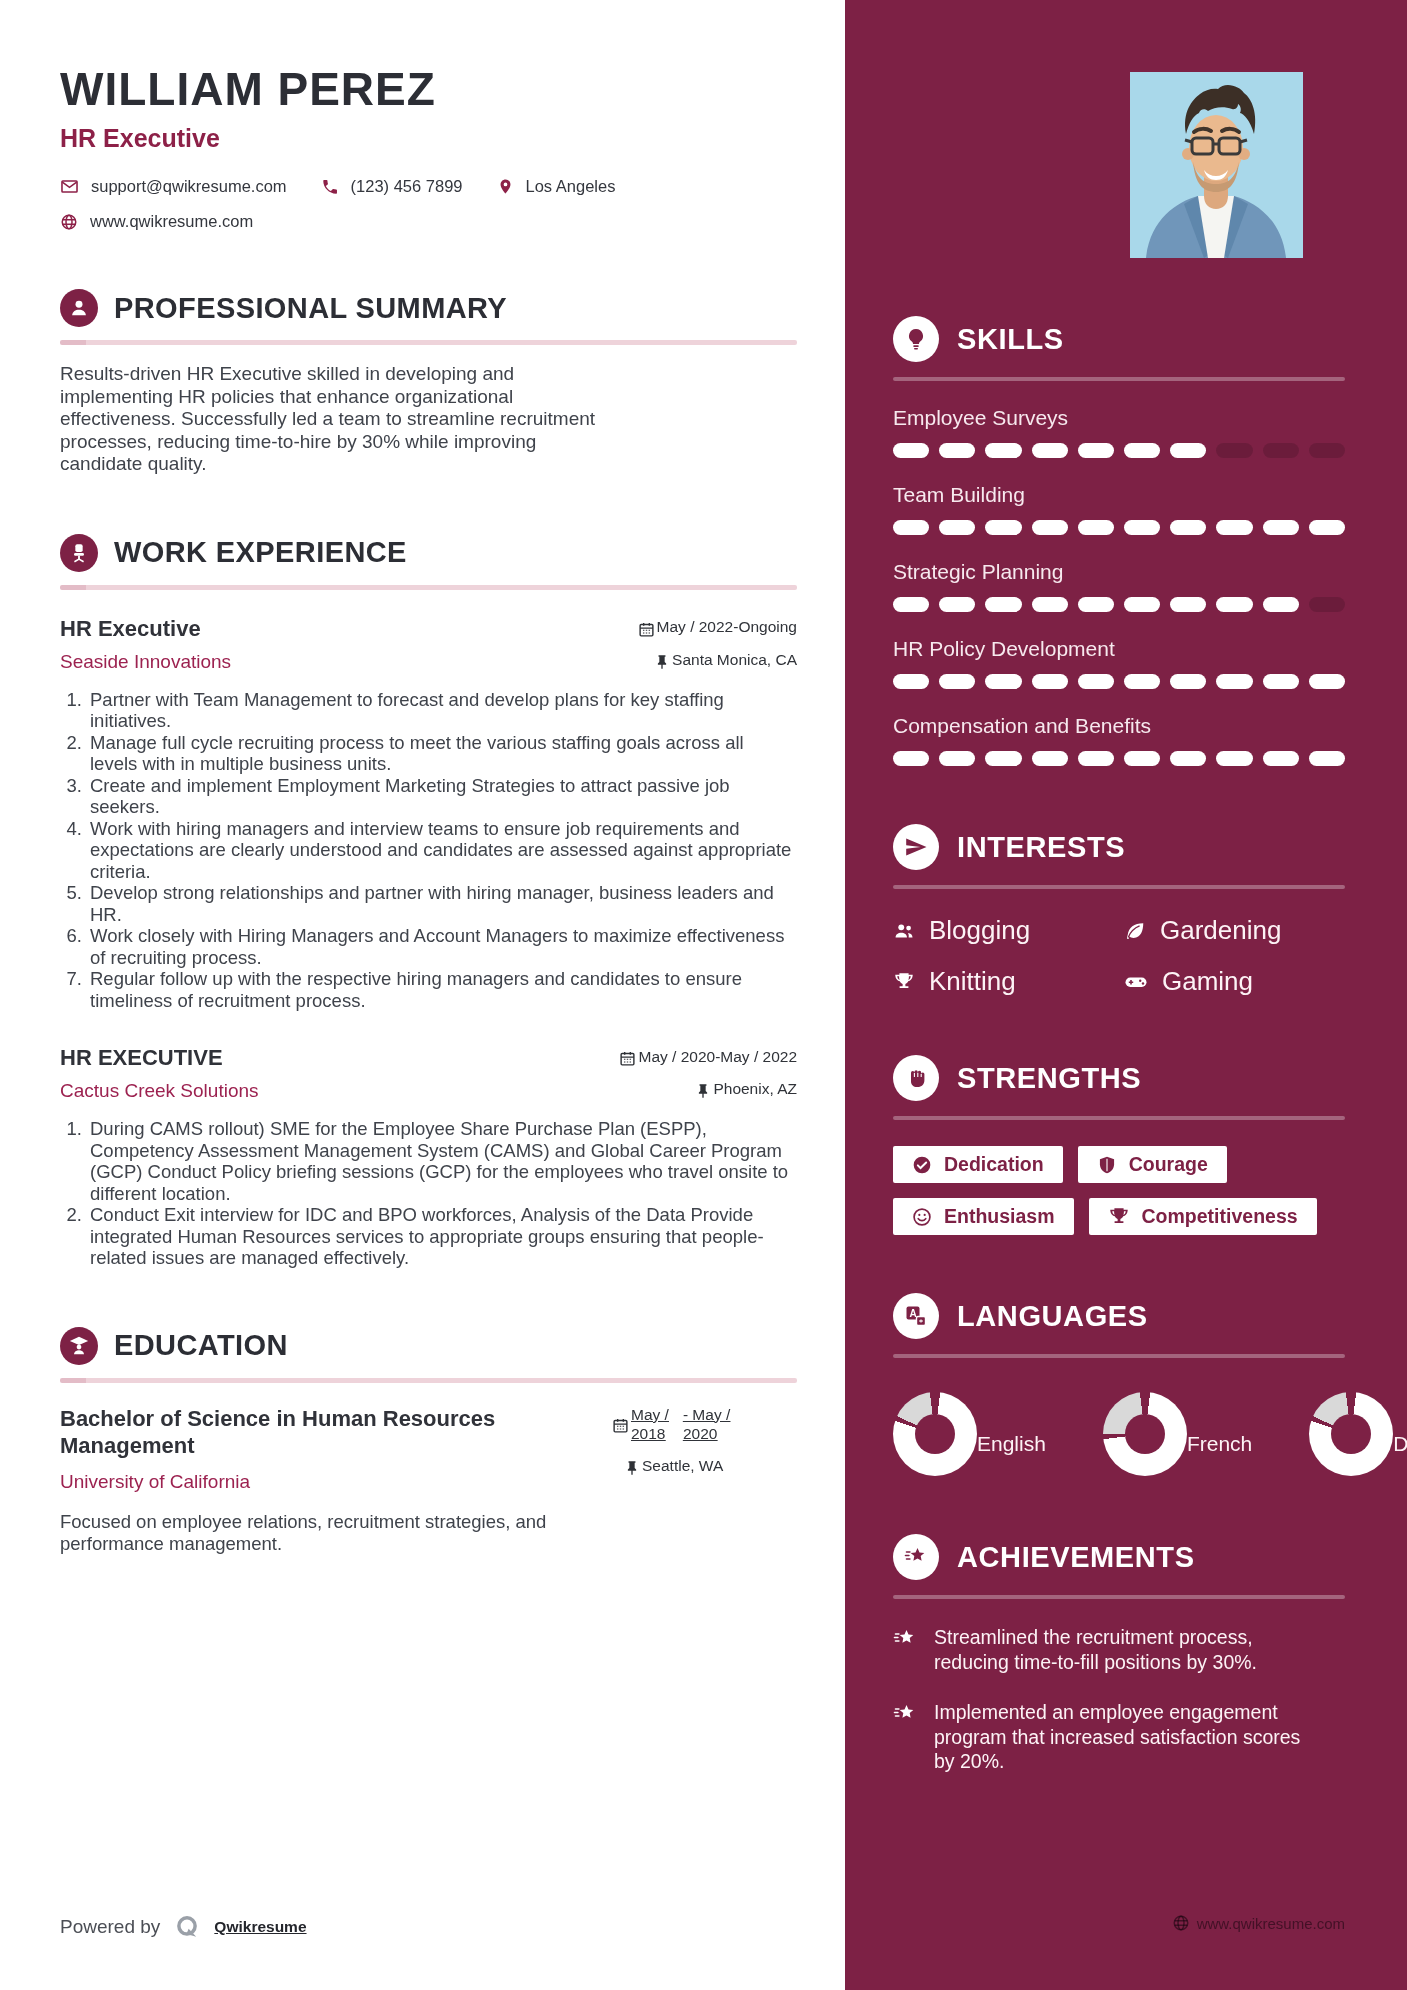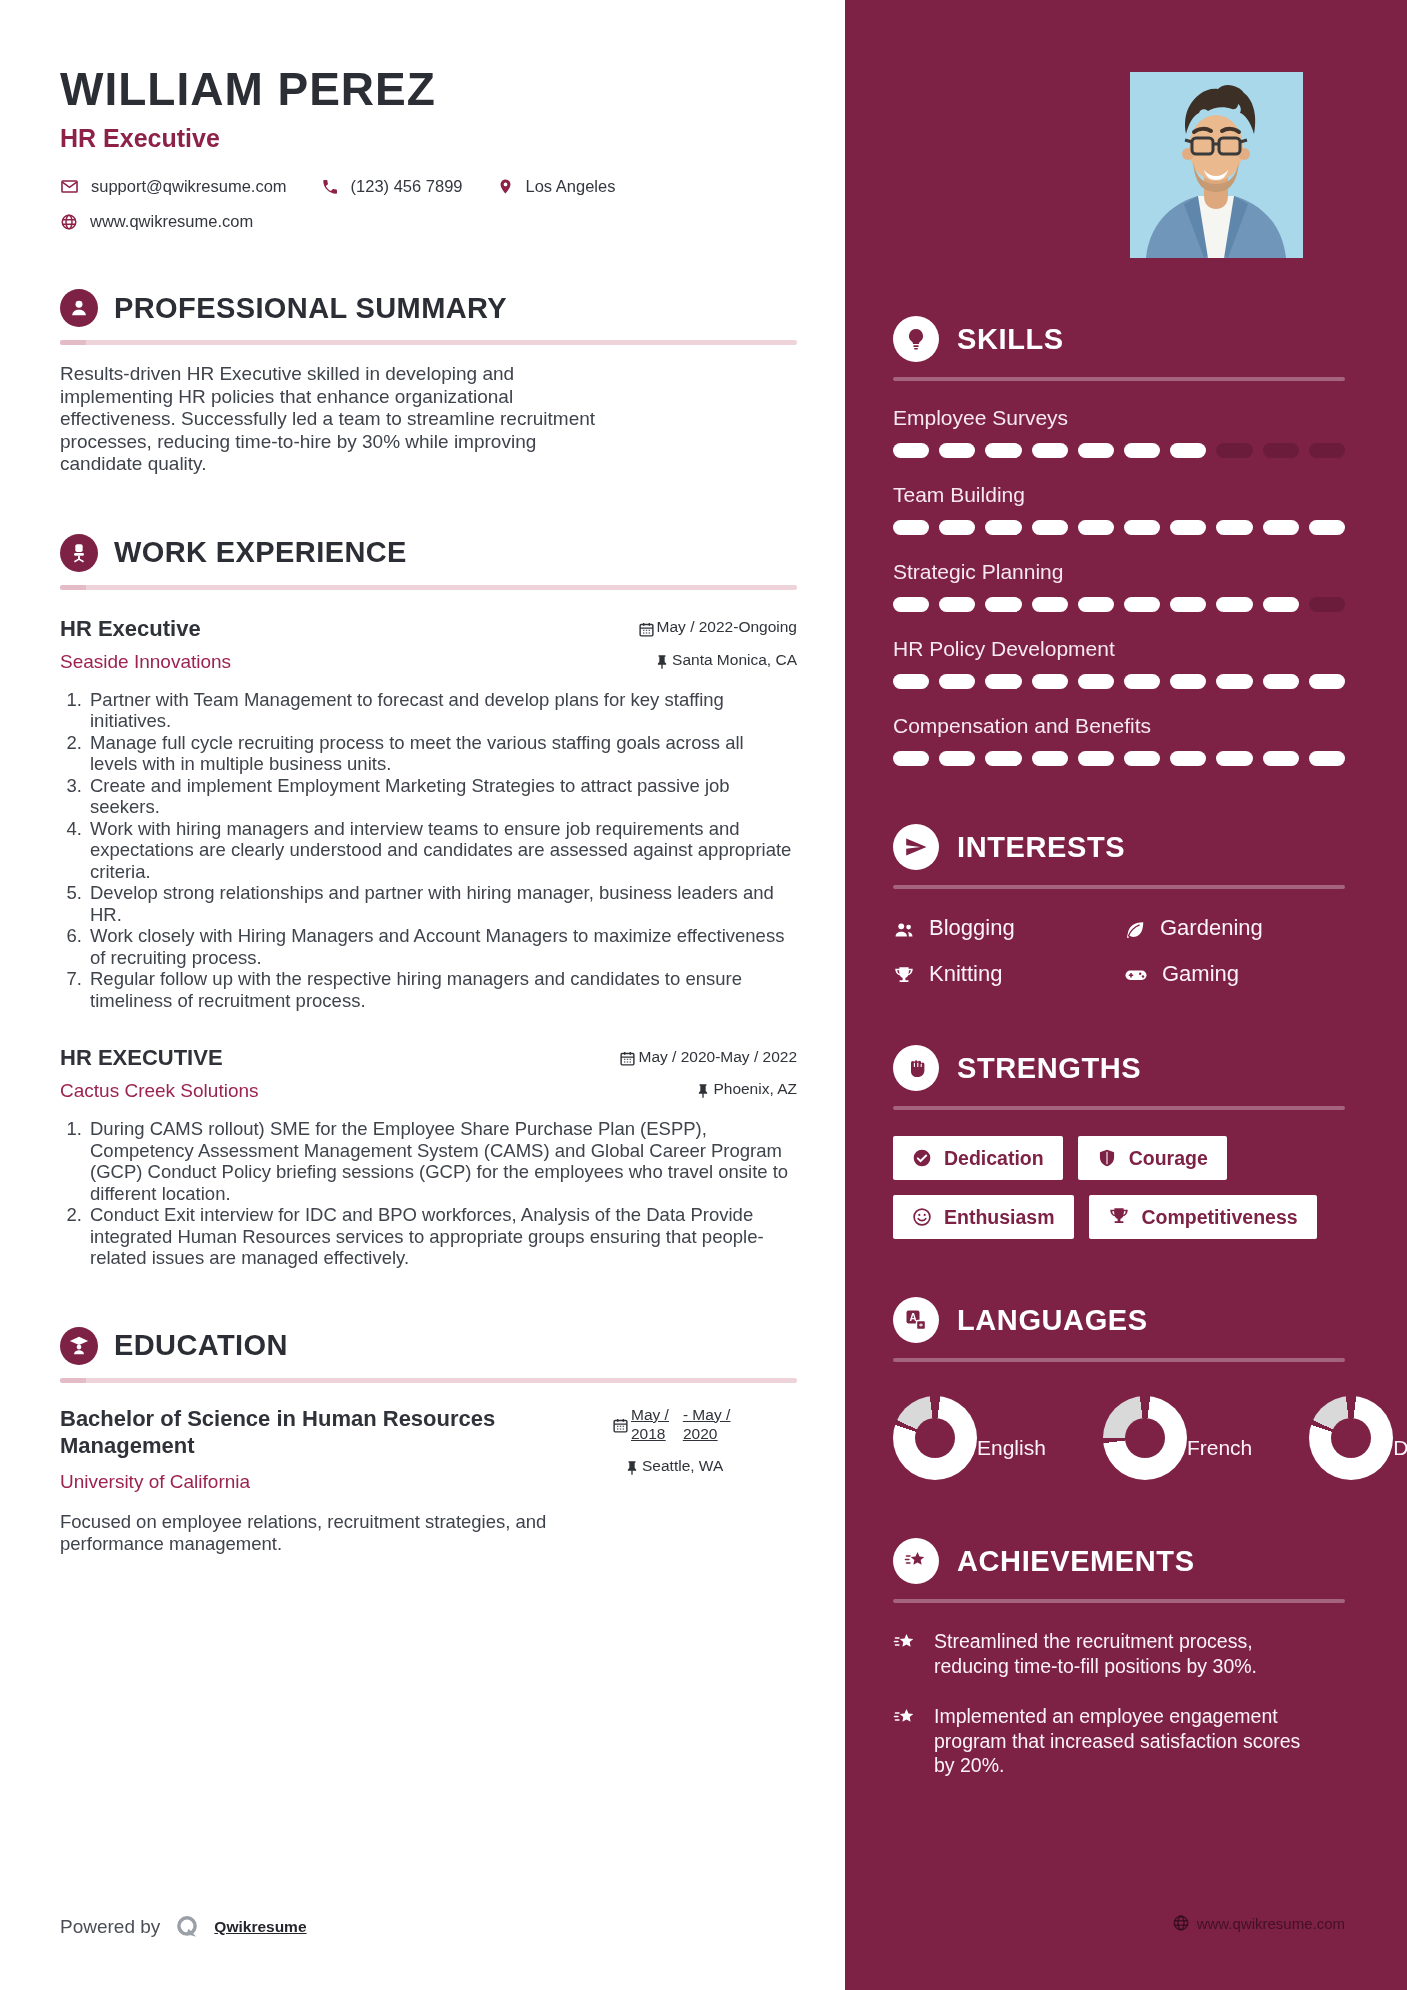--- a/index.html
+++ b/index.html
@@ -79,27 +79,27 @@
   .sb-title{font-size:29px;font-weight:700;letter-spacing:.6px;color:#fff;}
   .sb-line{height:4px;background:rgba(255,255,255,.3);margin-top:15px;border-radius:2px;}
   
   .skill{margin-top:25px;}
   .skill-label{font-size:21px;color:#f7e9ee;}
   .bar{display:flex;gap:10px;margin-top:13px;}
   .seg{flex:1;height:15px;border-radius:8px;background:rgba(0,0,0,.14);}
   .seg.filled{background:#fff;}
   
   .int-grid{display:grid;grid-template-columns:1fr 1fr;row-gap:20px;column-gap:10px;margin-top:26px;}
-  .int-item{display:flex;align-items:flex-end;gap:14px;font-size:22px;color:#fdf3f6;}
+  .int-item{display:flex;align-items:center;gap:14px;font-size:26px;color:#fdf3f6;}
   .int-item .ico{color:#fff;display:inline-flex;}
   
   .pills{display:flex;flex-wrap:wrap;gap:15px;margin-top:26px;}
   .pill{
     background:#fff;color:var(--maroon);display:flex;align-items:center;gap:12px;
-    height:44px;padding:0 19px;border-radius:2px;font-size:19.5px;font-weight:600;
+    height:37px;padding:0 19px;border-radius:2px;font-size:19.5px;font-weight:600;
   }
   .pill .ico{display:inline-flex;color:var(--maroon);}
   
   .langs{display:flex;gap:57px;margin-top:34px;}
   .lang{display:flex;flex-direction:row;align-items:center;}
   .donut{width:84px;height:84px;border-radius:50%;position:relative;}
   .donut::after{content:"";position:absolute;inset:22px;border-radius:50%;background:var(--maroon);}
   .lang-label{margin-top:19px;font-size:21px;color:#fdf3f6;}
   
   .ach-item{display:flex;gap:17px;margin-top:26px;}

